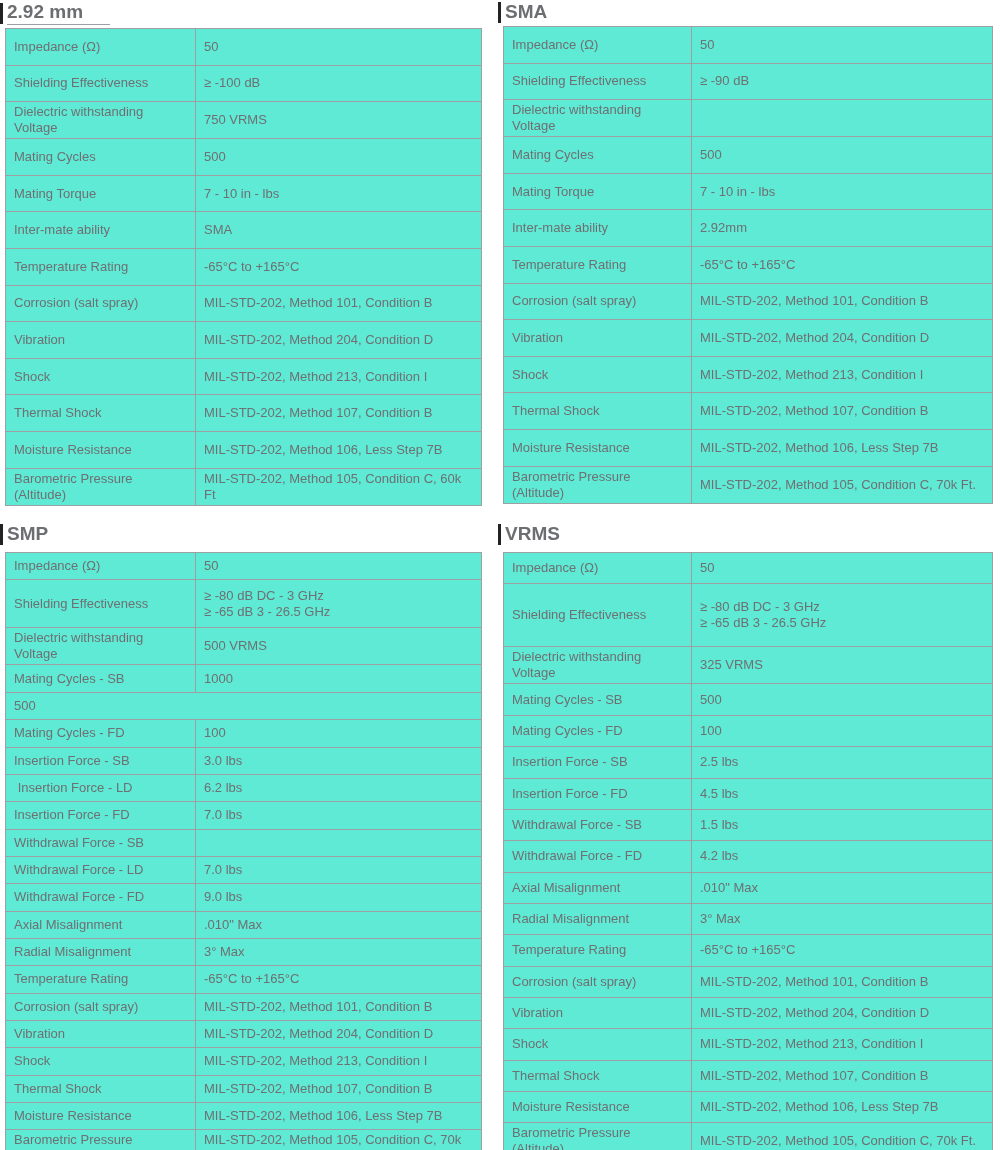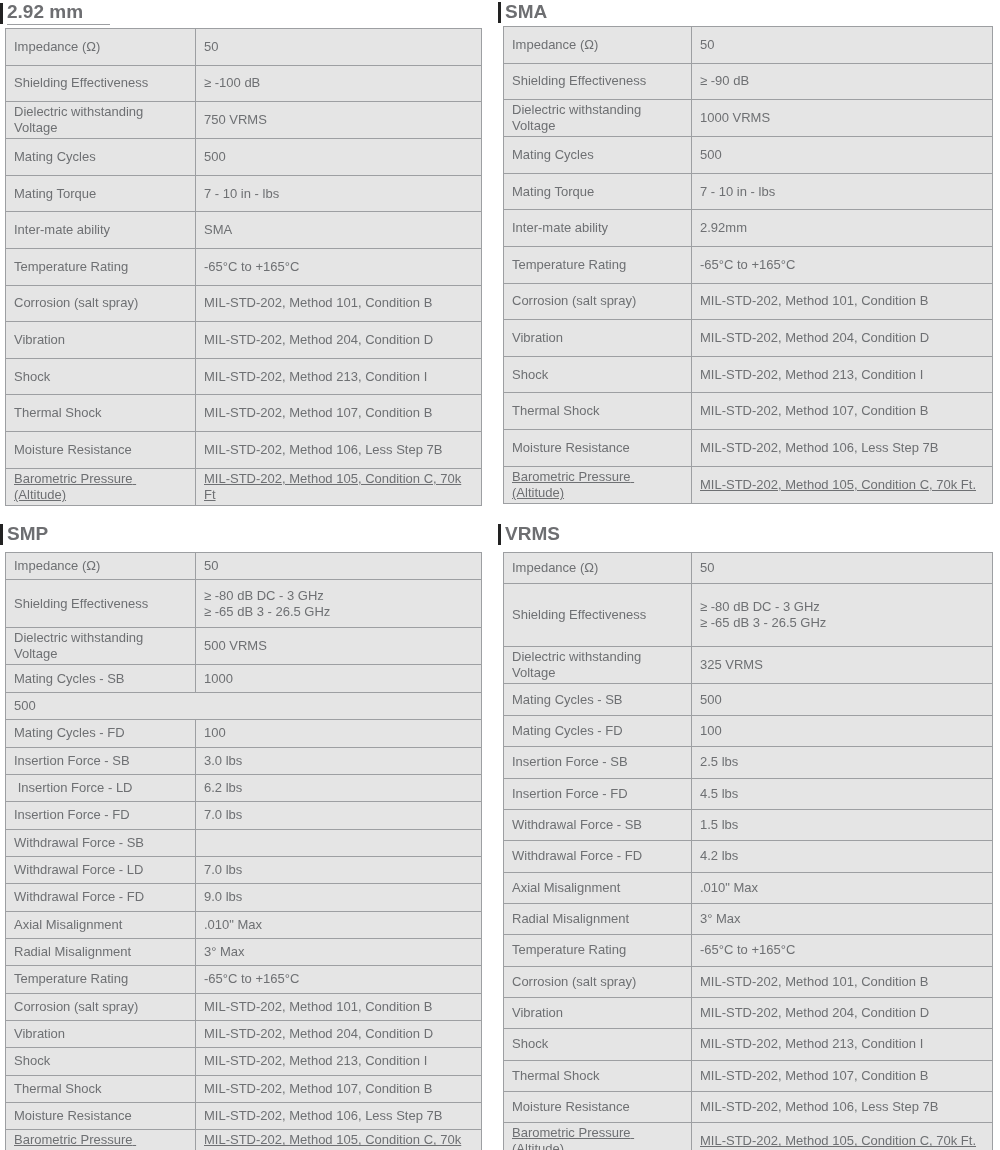--- a/index.html
+++ b/index.html
@@ -44,30 +44,30 @@
   }
   .title-text{display:inline-block;}
   .title-underline .title-text{
     border-bottom:1px solid var(--border);
     padding-right:27px;
     padding-bottom:1px;
   }
   .spec-table{
     border:1px solid var(--border);
     margin-left:5px;
-    background:#e5e5e5;
+    background:#5eead4;
   }
   .panel-left .spec-table{width:477px;}
   .panel-right .spec-table{width:490px;}
   .row{
     display:flex;
     border-bottom:1px solid var(--border);
     align-items:stretch;
   }
-  .row:last-child{border-bottom:none;text-decoration:underline;}
+  .row:last-child{border-bottom:none;}
   .cell{
     display:flex;
     align-items:center;
     padding:2px 8px;
     font-size:13px;
     line-height:16px;
   }
   .cell-label{
     flex:0 0 190px;
     border-right:1px solid var(--border);
@@ -136,42 +136,41 @@
         <div class="row">
           <div class="cell cell-label">Thermal Shock</div>
           <div class="cell cell-value">MIL-STD-202, Method 107, Condition B</div>
         </div>
         <div class="row">
           <div class="cell cell-label">Moisture Resistance</div>
           <div class="cell cell-value">MIL-STD-202, Method 106, Less Step 7B</div>
         </div>
         <div class="row">
           <div class="cell cell-label">Barometric Pressure (Altitude)</div>
-          <div class="cell cell-value">MIL-STD-202, Method 105, Condition C, 70k Ft</div>
+          <div class="cell cell-value">MIL-STD-202, Method 105, Condition C, 60k Ft</div>
         </div>
       </div>
   </section>
 
   <section class="panel panel-right panel-top">
     <h2 class="section-title">
       <span class="title-bar"></span>
       <span class="title-text">SMA</span>
     </h2>
     <div class="spec-table t1">
         <div class="row">
           <div class="cell cell-label">Impedance (Ω)</div>
           <div class="cell cell-value">50</div>
         </div>
         <div class="row">
           <div class="cell cell-label">Shielding Effectiveness</div>
           <div class="cell cell-value">≥ -90 dB</div>
         </div>
         <div class="row">
           <div class="cell cell-label">Dielectric withstanding Voltage</div>
-          <div class="cell cell-value">1000 VRMS</div>
         </div>
         <div class="row">
           <div class="cell cell-label">Mating Cycles</div>
           <div class="cell cell-value">500</div>
         </div>
         <div class="row">
           <div class="cell cell-label">Mating Torque</div>
           <div class="cell cell-value">7 - 10 in - lbs</div>
         </div>
         <div class="row">

